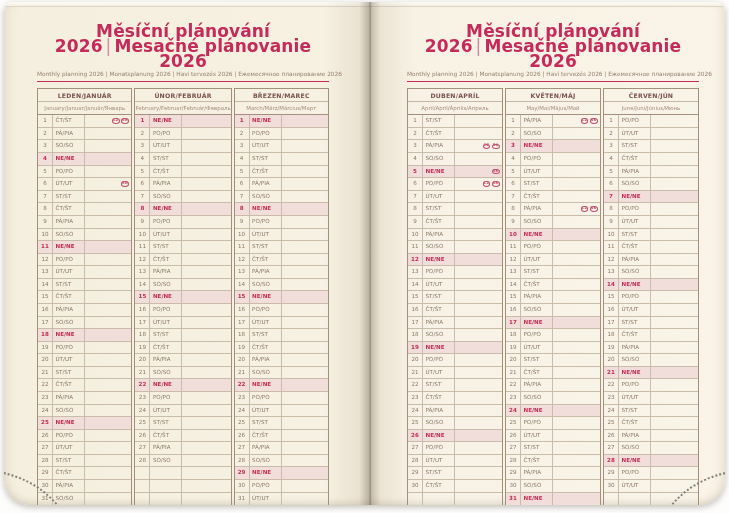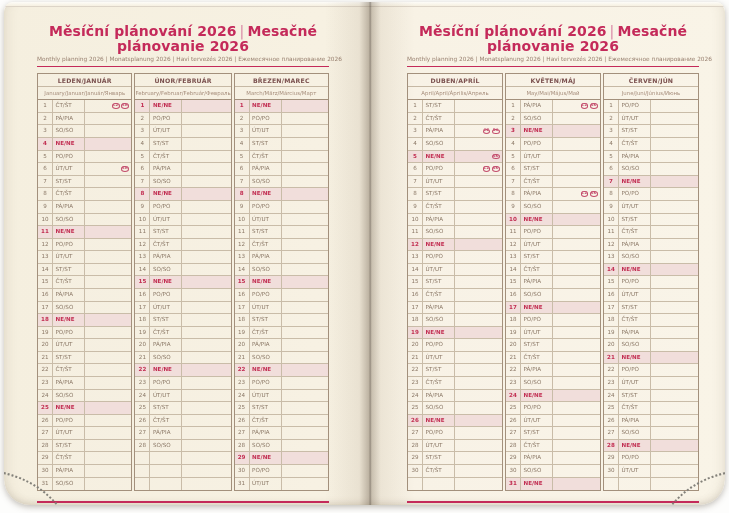--- a/index.html
+++ b/index.html
@@ -10,21 +10,21 @@
     box-shadow:0 2px 6px rgba(80,70,55,.35), inset 0 1px 0 rgba(255,255,255,.8),
       inset 8px 0 14px -8px rgba(90,75,55,.15), inset -8px 0 14px -8px rgba(90,75,55,.15),
       inset 0 -6px 10px -6px rgba(90,75,55,.22);}
   .gutter{position:absolute;left:321px;top:0;width:90px;height:100%;pointer-events:none;
     background:linear-gradient(to right,rgba(140,120,95,0) 0%,rgba(140,120,95,.12) 38%,
       rgba(95,78,58,.38) 49%,rgba(60,48,36,.55) 50%,rgba(95,78,58,.30) 52%,
       rgba(140,120,95,.10) 62%,rgba(140,120,95,0) 100%);}
   .content{position:absolute;top:22px;width:292px;}
   .content.left{left:33px}
   .content.right{left:403px}
-  .page-title{text-align:center;font-size:14px;font-weight:bold;color:var(--accent);
+  .page-title{text-align:center;font-size:17px;font-weight:bold;color:var(--accent);
     letter-spacing:.1px;line-height:15px;}
   .tsep{color:#d887a5;font-weight:normal;padding:0 3px;}
   .page-subtitle{text-align:center;font-size:5.8px;color:#998170;margin-top:1.5px;white-space:nowrap;}
   .title-rule{height:1.8px;background:var(--accent);margin-top:4px;}
   .months{display:flex;gap:2px;margin-top:6px;}
   .month{flex:1;border:1px solid #a3907c;background:rgba(255,255,255,.06);}
   .m-title{height:12px;line-height:13px;text-align:center;font-size:6.2px;font-weight:bold;
     color:#7b514f;border-bottom:1px solid #c6b8a4;letter-spacing:.2px;}
   .m-sub{height:12px;line-height:12px;text-align:center;font-size:5.4px;color:#a68d7b;
     border-bottom:1px solid #a3907c;white-space:nowrap;overflow:hidden;}

